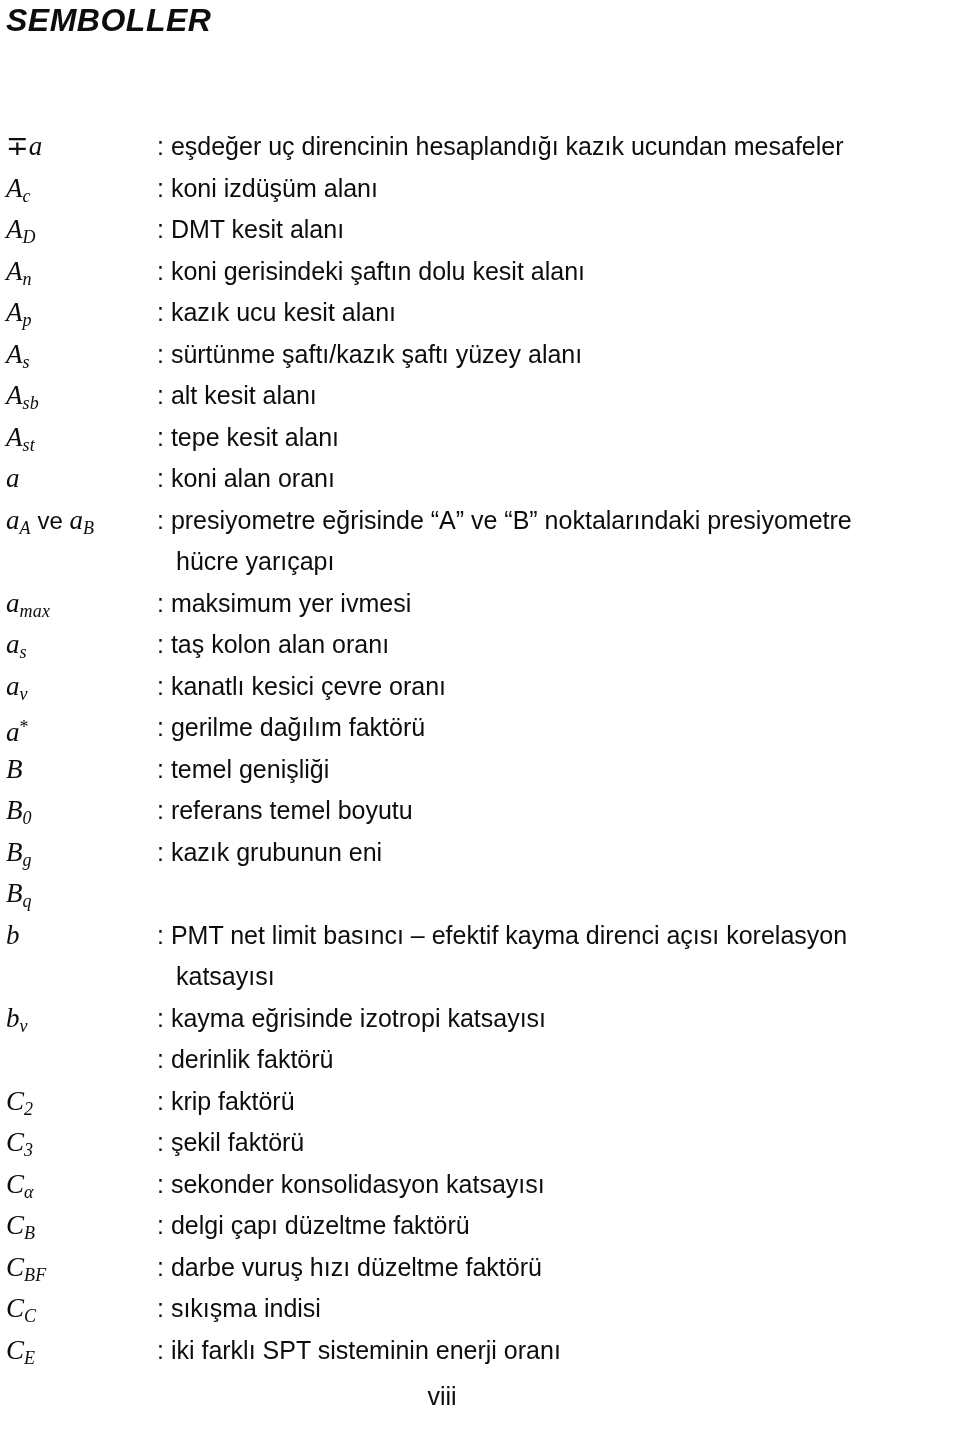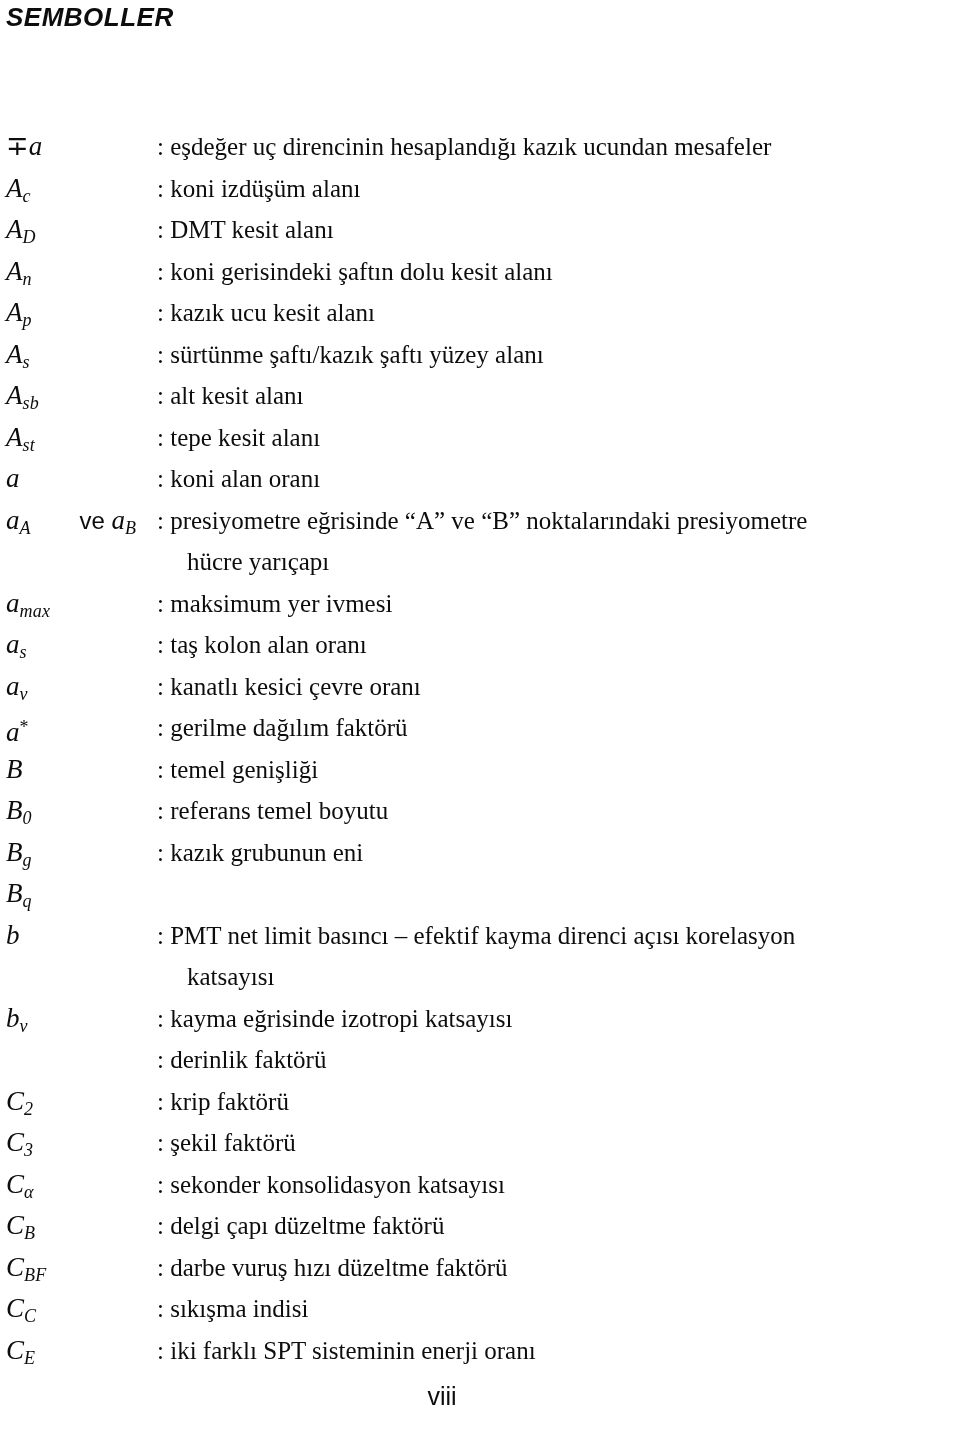--- a/index.html
+++ b/index.html
@@ -22,21 +22,21 @@
     width: 960px;
     height: 1432px;
   }
 
   
   .doc-title {
     position: absolute;
     left: 6px;
     top: 2px;
     font-family: "Liberation Sans", sans-serif;
-    font-size: 26px;
+    font-size: 32px;
     font-weight: bold;
     font-style: italic;
     letter-spacing: 0.5px;
     color: #0d0d0d;
     white-space: nowrap;
   }
 
   
   .sym-list {
     position: absolute;
@@ -72,42 +72,41 @@
   .sym-cell .sup {
     font-family: "Liberation Serif", serif;
     font-style: normal;
     font-size: 18px;
     vertical-align: 0.42em;
   }
   .sym-cell .conj {
     font-family: "Liberation Sans", sans-serif;
     font-style: normal;
     font-size: 24px;
-    margin-left: 42px;
   }
   .sym-cell .opsym {
     font-family: "Liberation Serif", serif;
     font-style: normal;
     font-size: 27px;
   }
 
   .desc-cell {
     position: absolute;
     left: 157px;
     top: 0;
     width: 800px;
-    font-family: Liberation Serif, serif;
+    font-family: Liberation Sans, sans-serif;
     font-size: 25px;
     line-height: 41.5px;
     color: #0d0d0d;
     white-space: pre-wrap;
   }
   .desc-cell .cont {
     display: block;
-    margin-left: 30px;
+    margin-left: 19px;
   }
 
   
   .page-number {
     position: absolute;
     left: 0;
     top: 1382px;
     width: 884px;
     text-align: center;
     font-family: "Liberation Sans", sans-serif;

